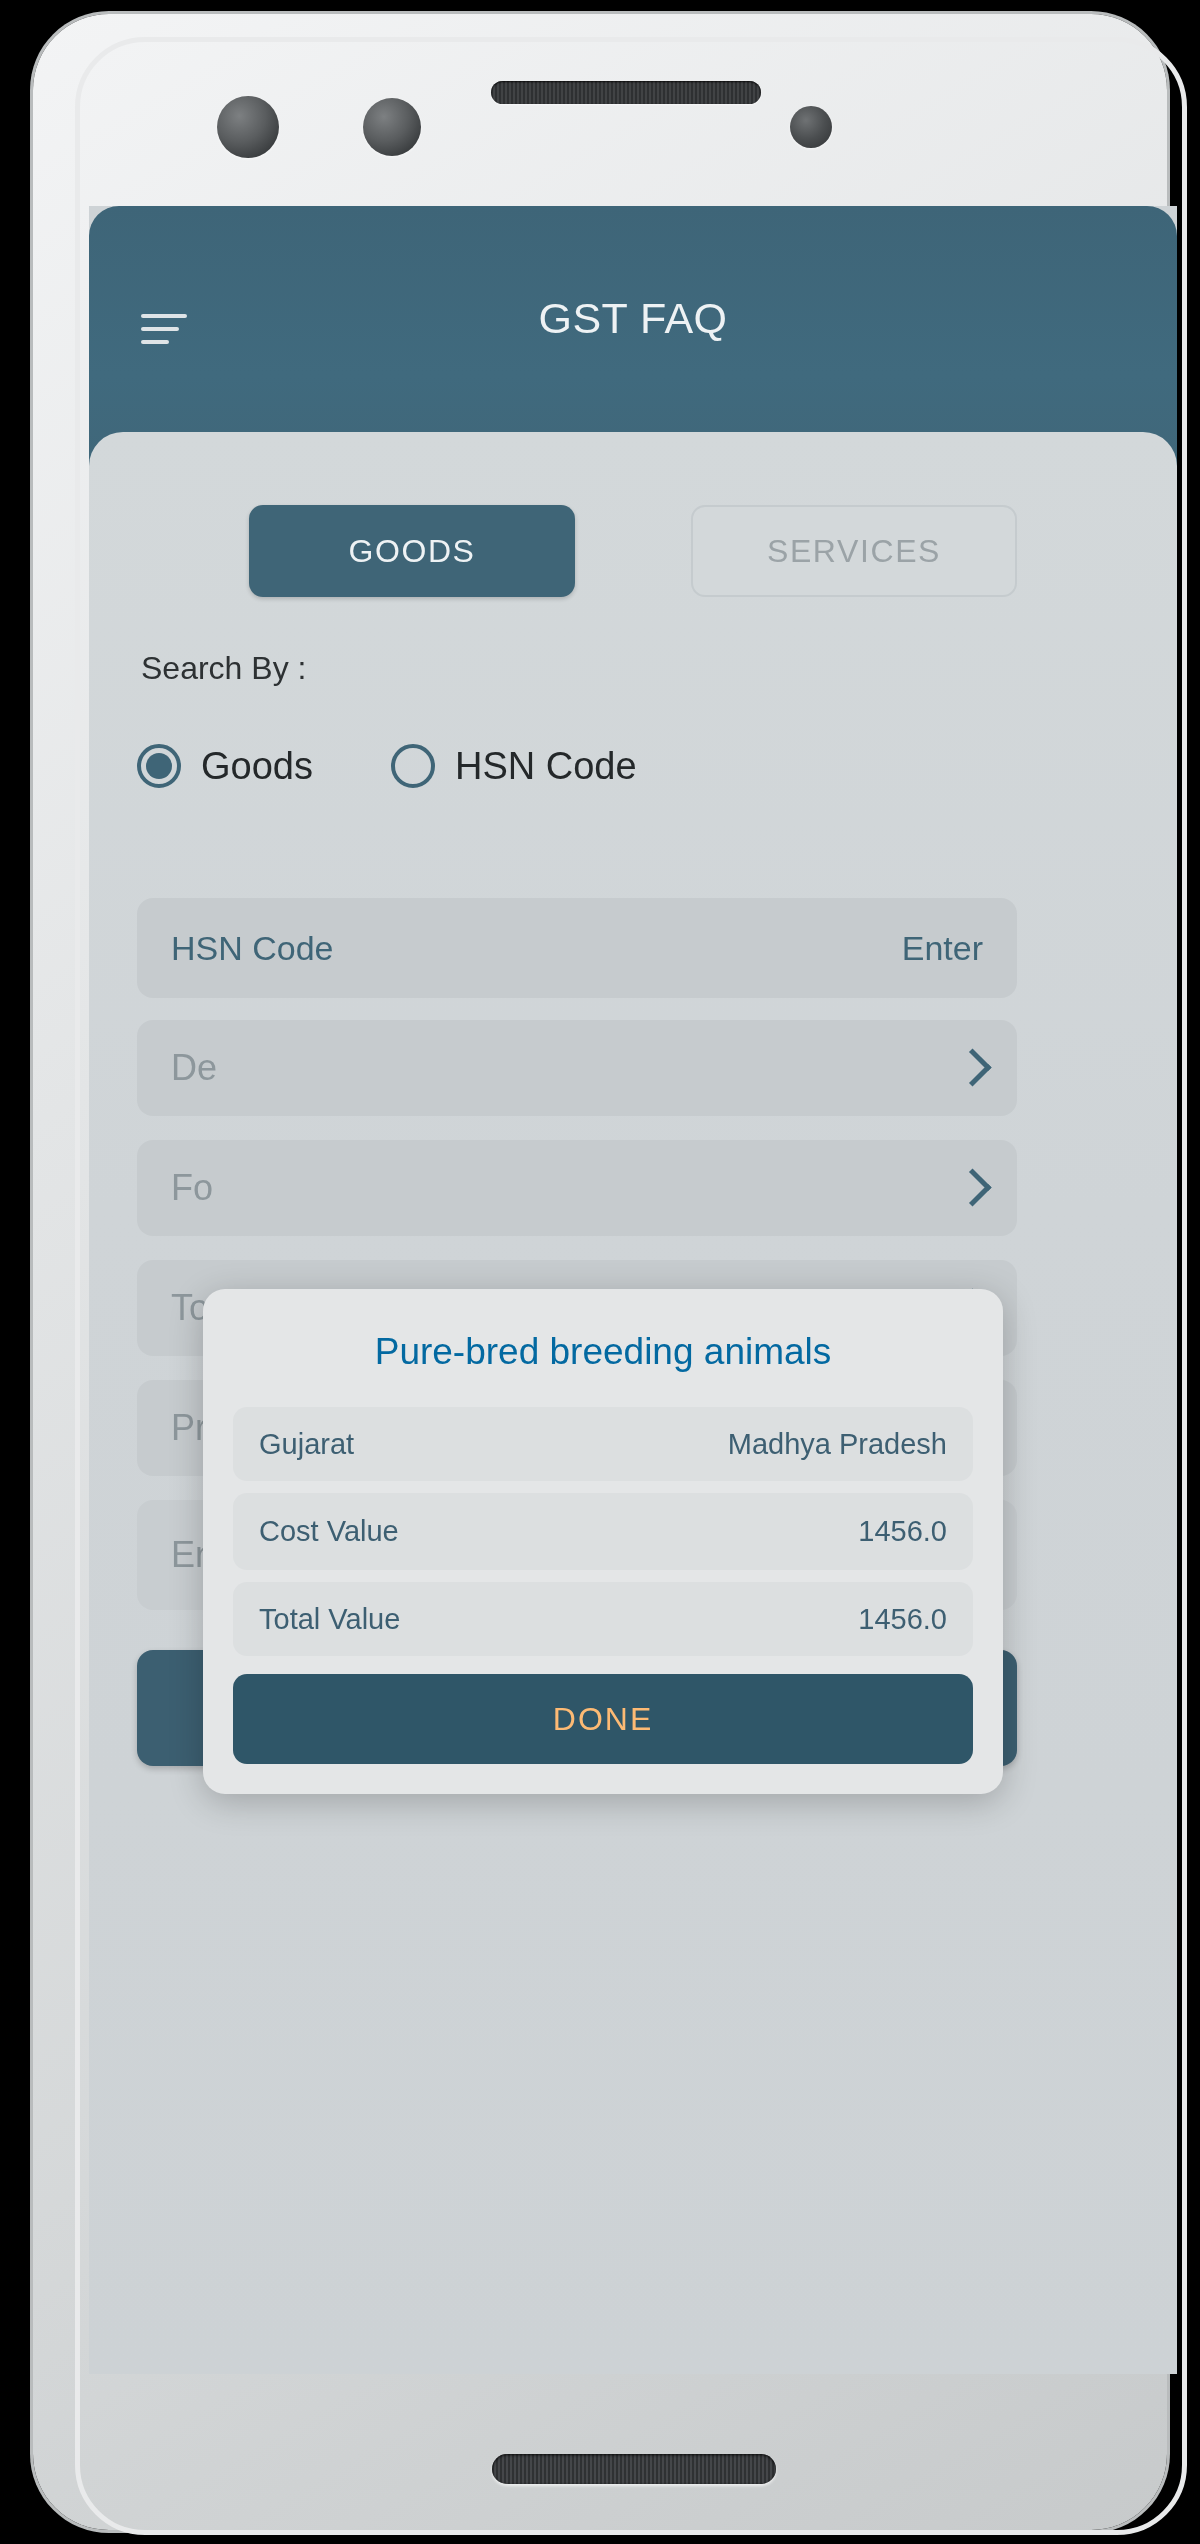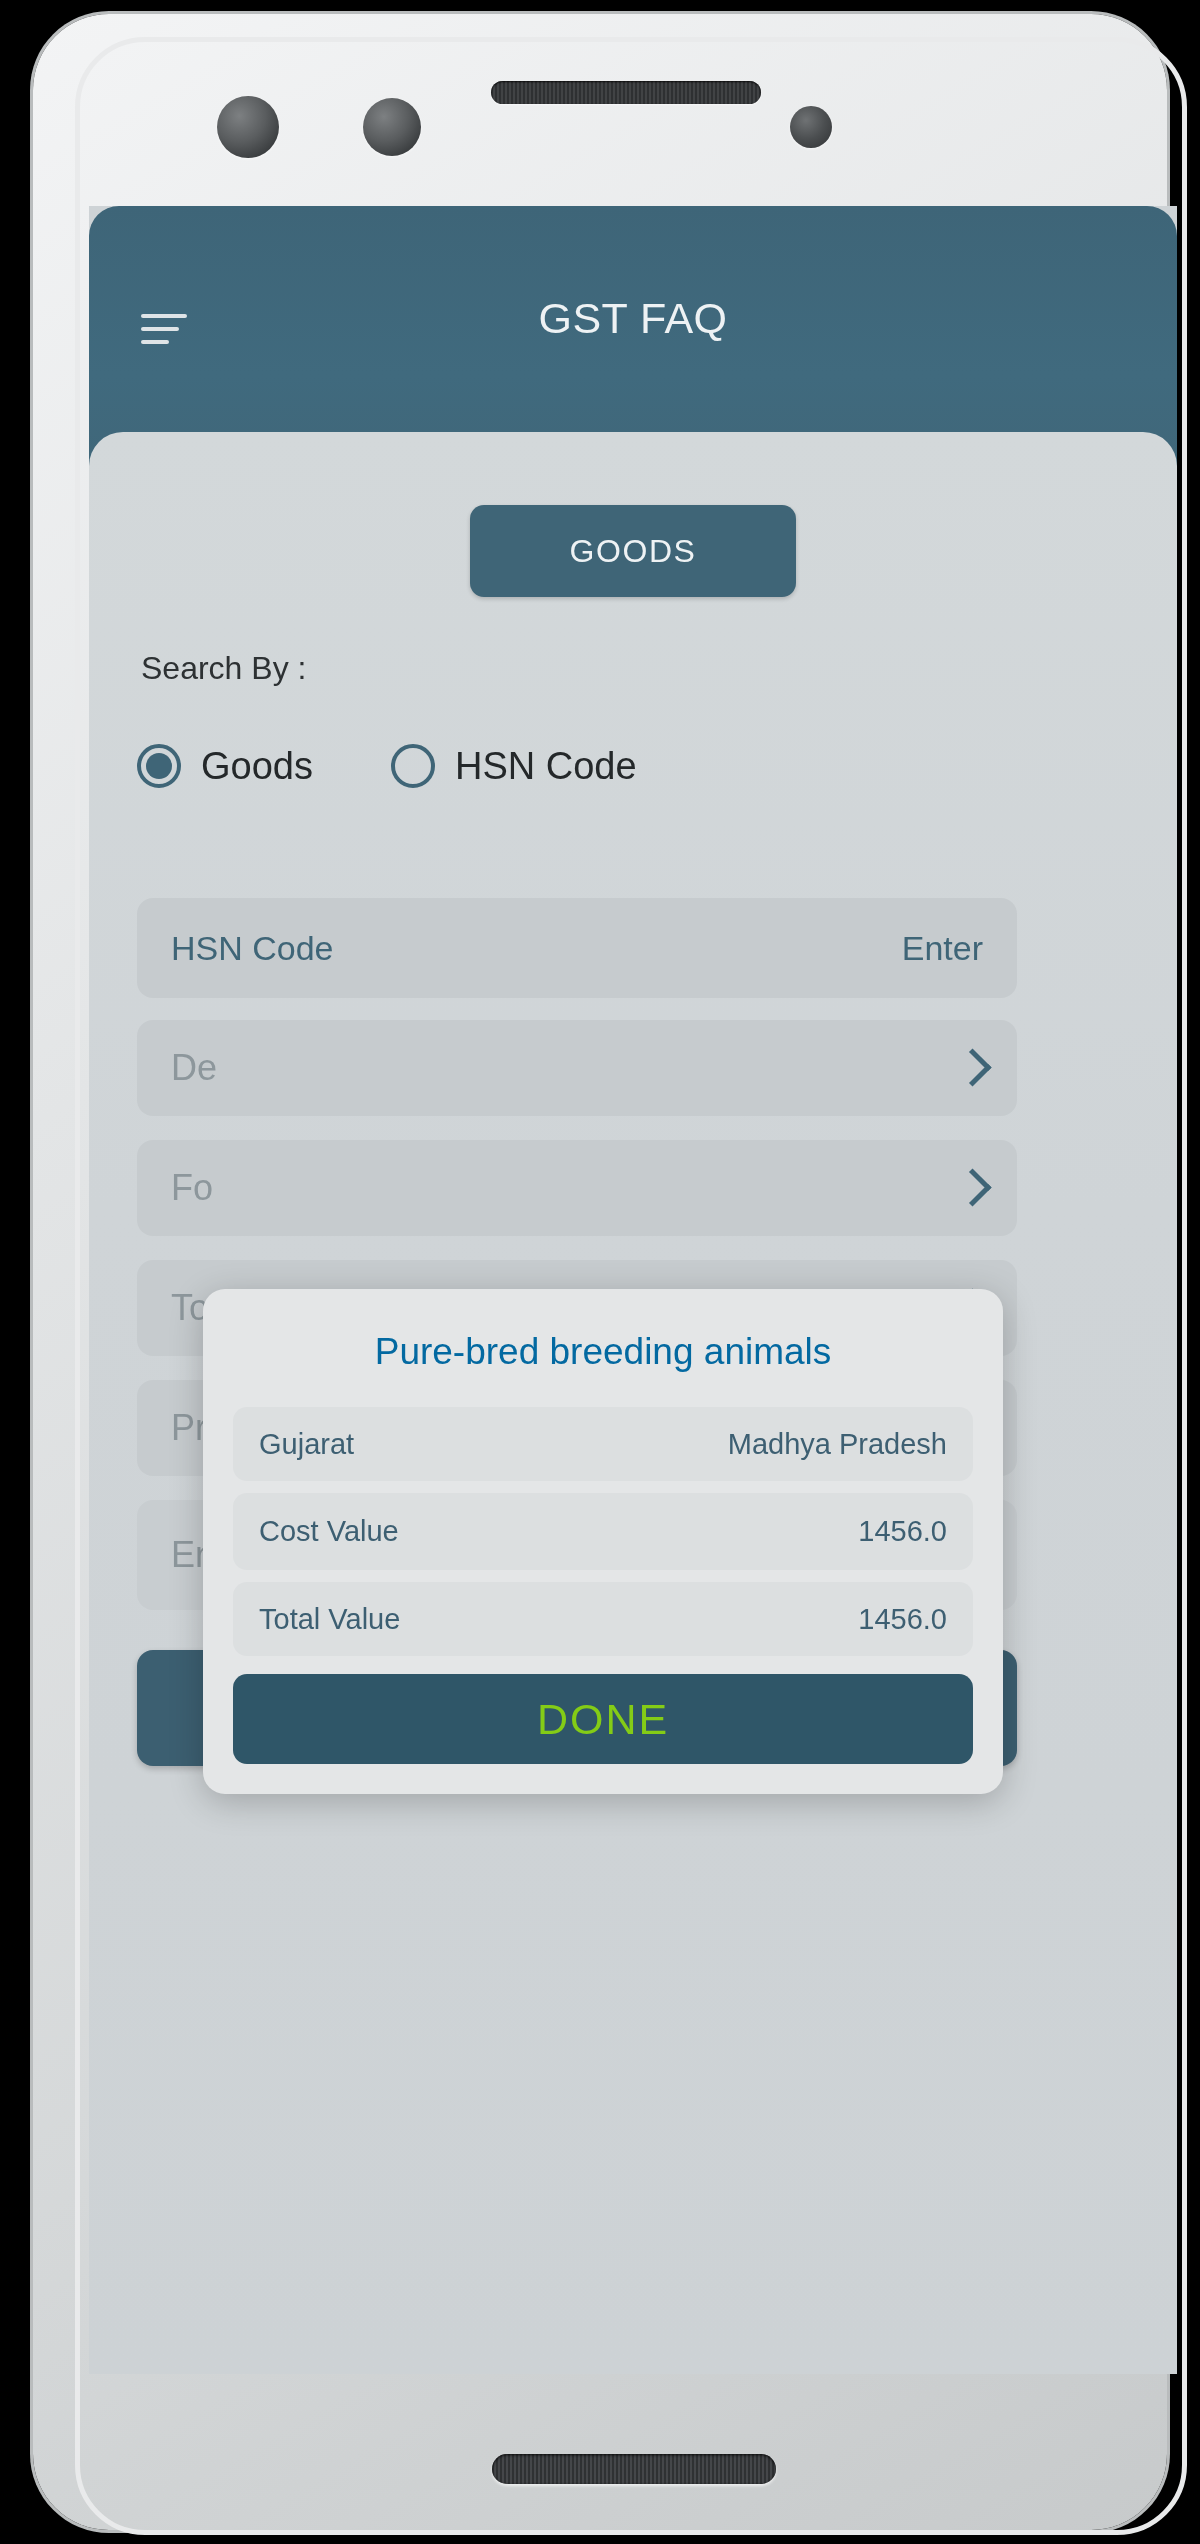--- a/index.html
+++ b/index.html
@@ -290,22 +290,22 @@
     color: #3d5f72;
     white-space: nowrap;
   }
   .modal-card.pair .modal-line { height: 77px; }
   .done-btn {
     margin-top: 18px;
     height: 90px;
     border-radius: 14px;
     background: #2f5globalnone;
     background: #2f5668;
-    color: #84cc16;
-    font-size: 43px;
+    color: #fdba74;
+    font-size: 32px;
     letter-spacing: 2px;
     display: flex; align-items: center; justify-content: center;
     cursor: pointer;
   }
 </style>
 </head>
 <body>
 
 <div class="stage">
   <div class="phone-body">
@@ -327,20 +327,21 @@
             <i></i>
             <i></i>
         </div>
         <div class="appbar-title">GST FAQ</div>
       </div>
 
       <div class="sheet">
 
         <div class="tabs">
           <div class="tab active">GOODS</div>
+          <div class="tab inactive">SERVICES</div>
         </div>
 
         <div class="search-by-label">Search By :</div>
 
         <div class="radio-row">
           <div class="radio-item">
             <span class="radio-ring on"></span>
             <span class="radio-label">Goods</span>
           </div>
           <div class="radio-item">

